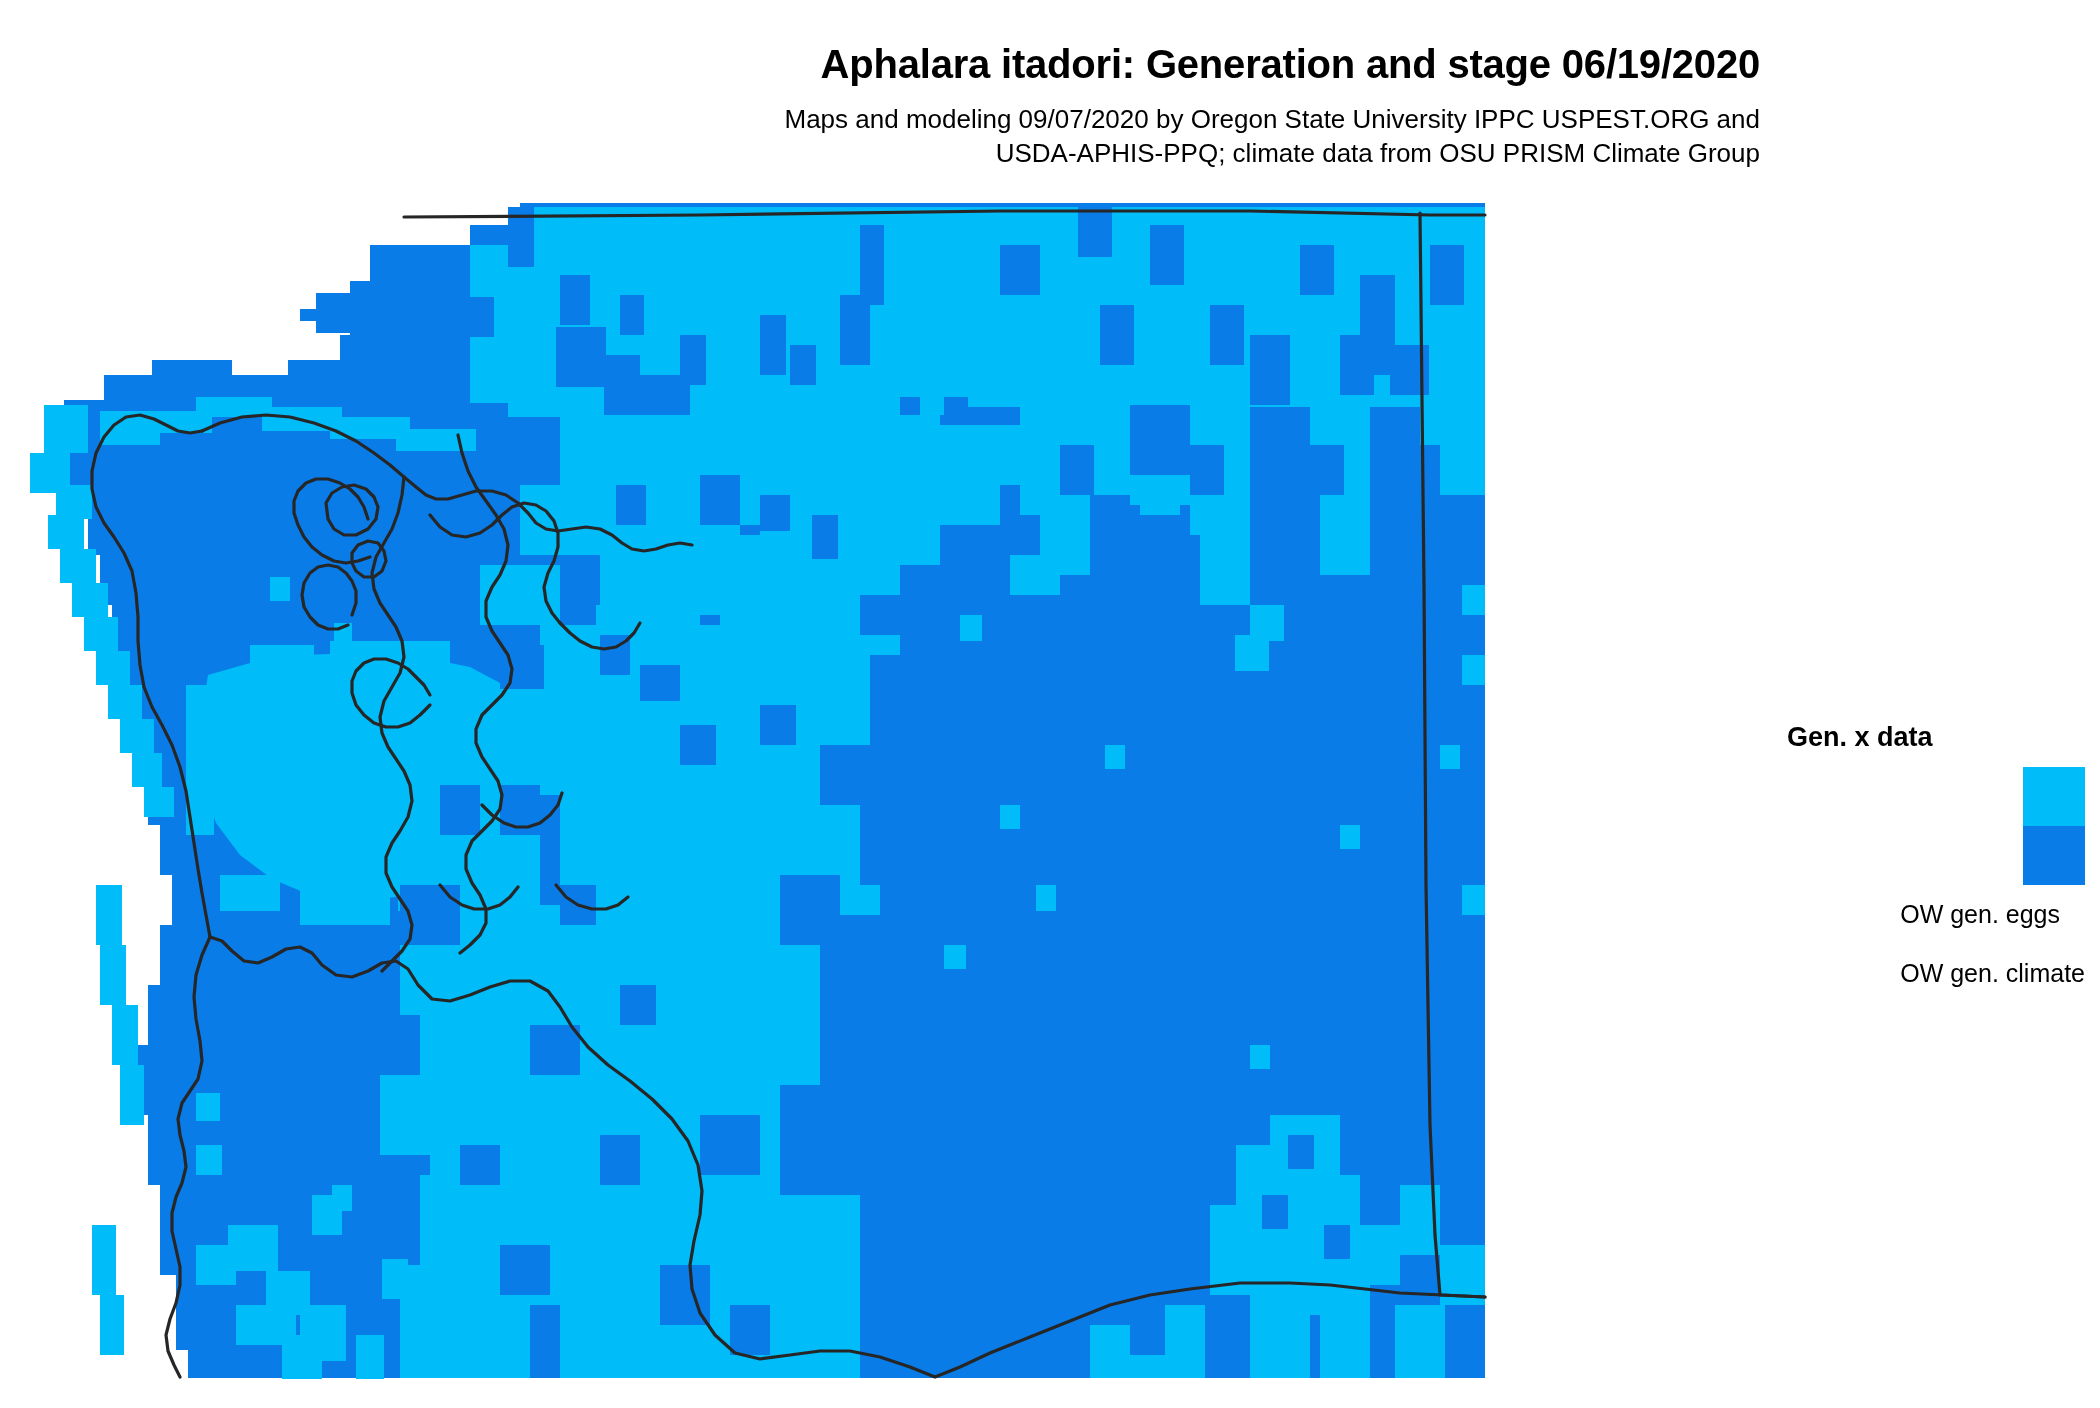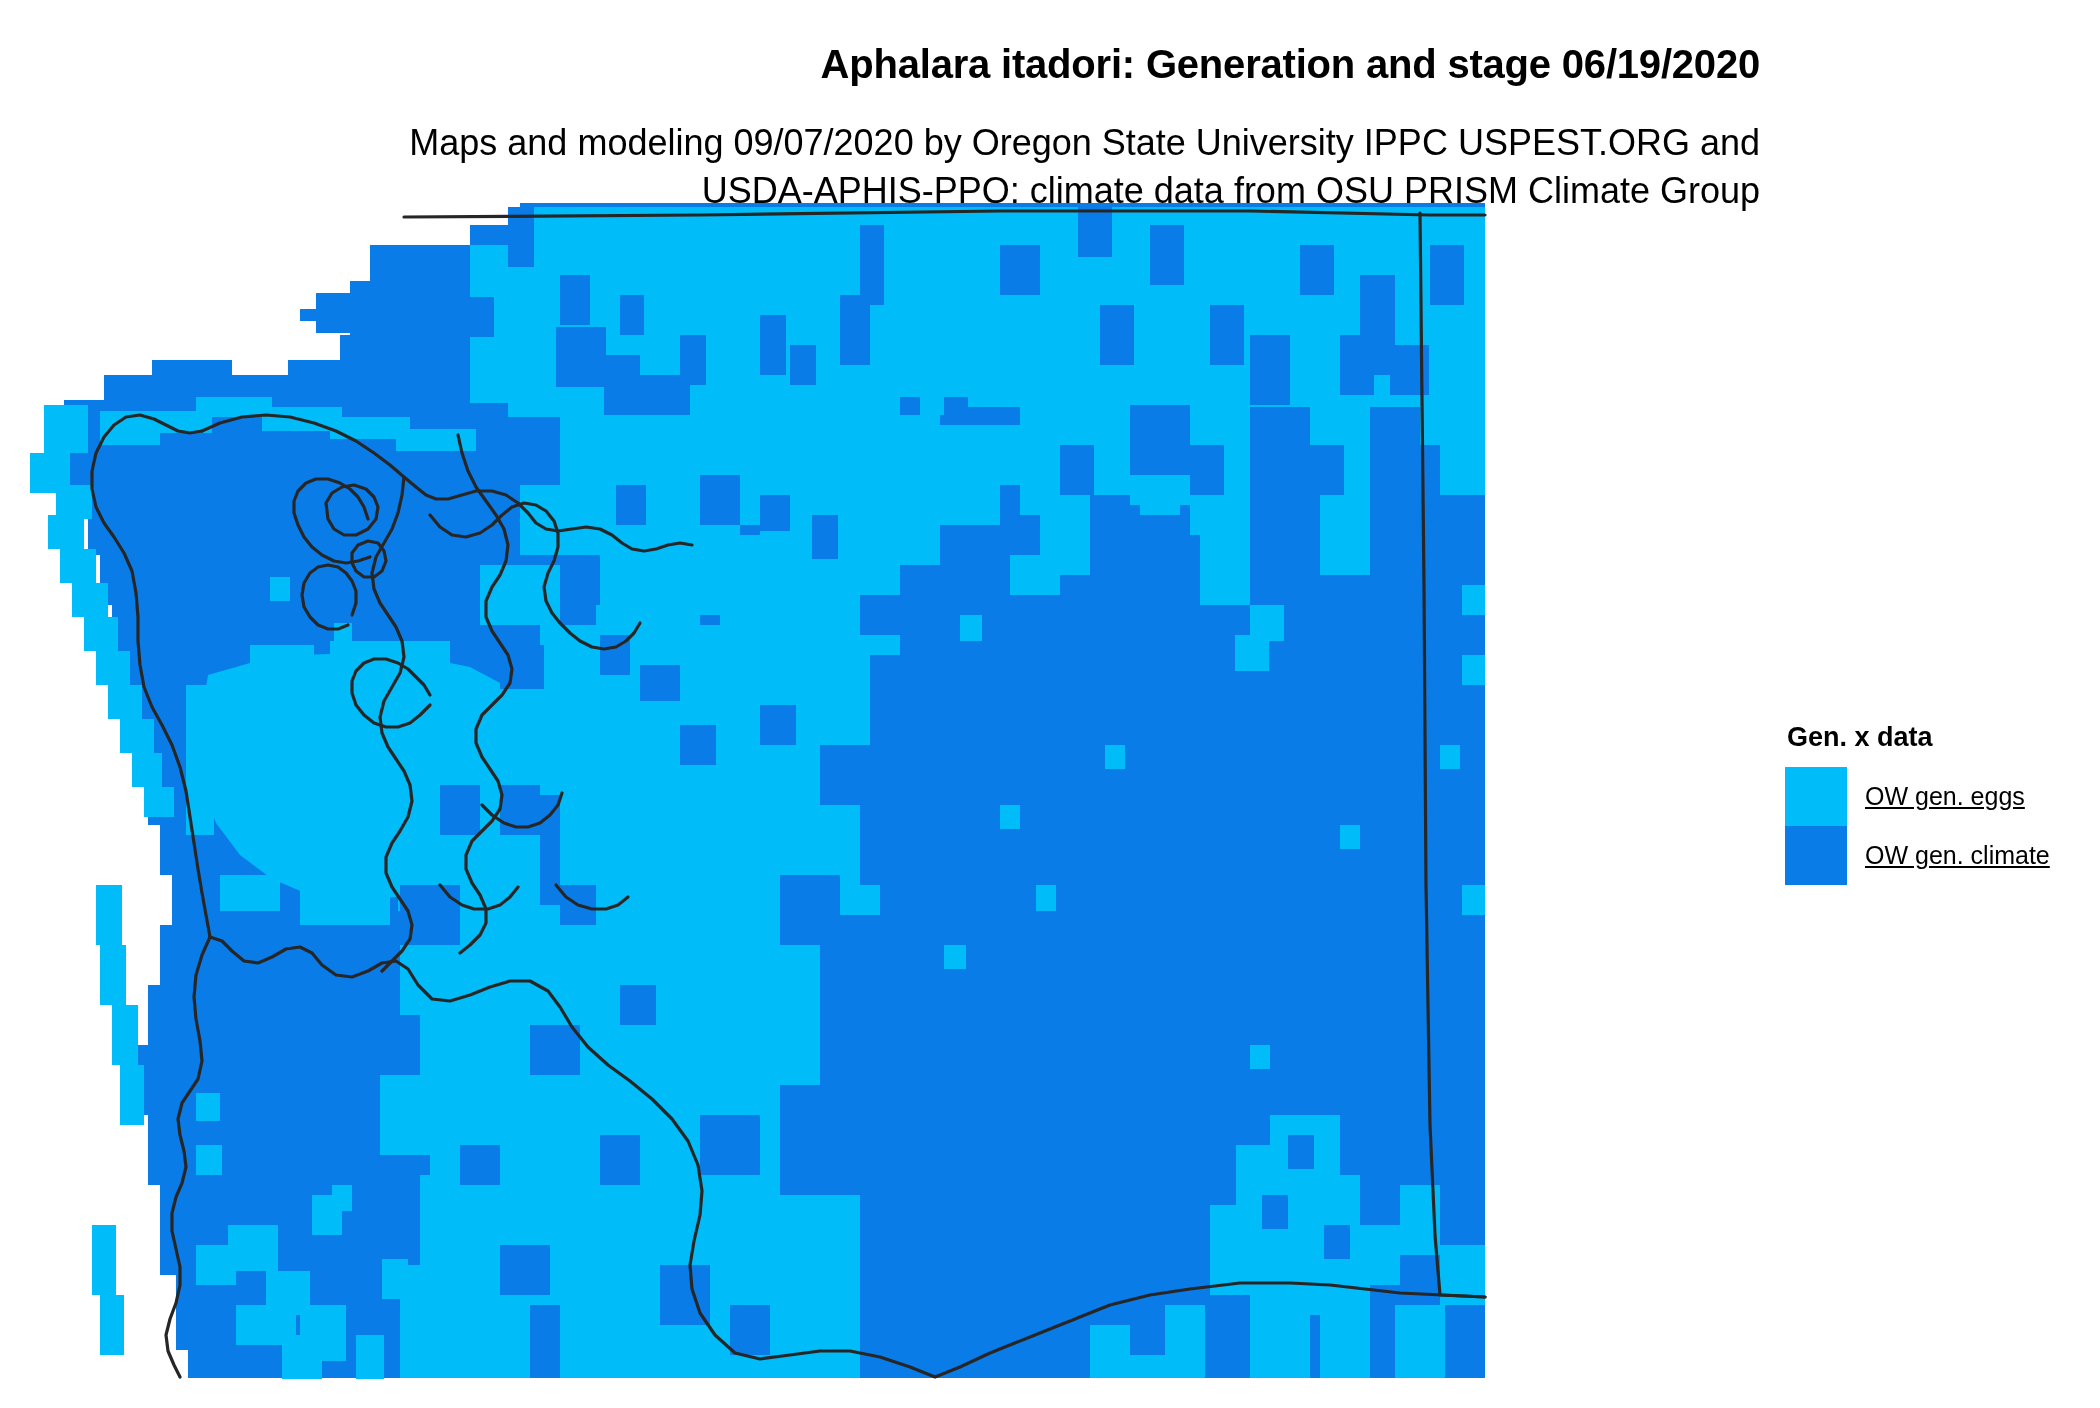--- a/index.html
+++ b/index.html
@@ -26,24 +26,24 @@
   }
   #map-title {
     font-size: 40px;
     font-weight: bold;
     letter-spacing: -0.2px;
     margin-top: 42px;
     line-height: 1.1;
     white-space: nowrap;
   }
   #map-subtitle {
-    font-size: 36px;
+    font-size: 26px;
     font-weight: normal;
     line-height: 1.32;
-    margin-top: 33px;
+    margin-top: 16px;
   }
   .subtitle-line { display: block; }
 
   
   #map-canvas {
     position: absolute;
     left: 0;
     top: 185px;
     width: 1760px;
     height: 1200px;
@@ -62,23 +62,22 @@
     width: 300px;
   }
   #legend-title {
     font-size: 27px;
     font-weight: bold;
     margin: 0 0 14px 2px;
     white-space: nowrap;
   }
   .legend-keys {
     display: flex;
-    flex-direction: row;
-    align-items: flex-start;
-    text-decoration: underline;
+    flex-direction: column;
+    align-items: flex-end;
   }
   .legend-swatches {
     display: flex;
     flex-direction: column;
     flex: 0 0 auto;
   }
   .legend-swatch {
     width: 62px;
     height: 59px;
   }

